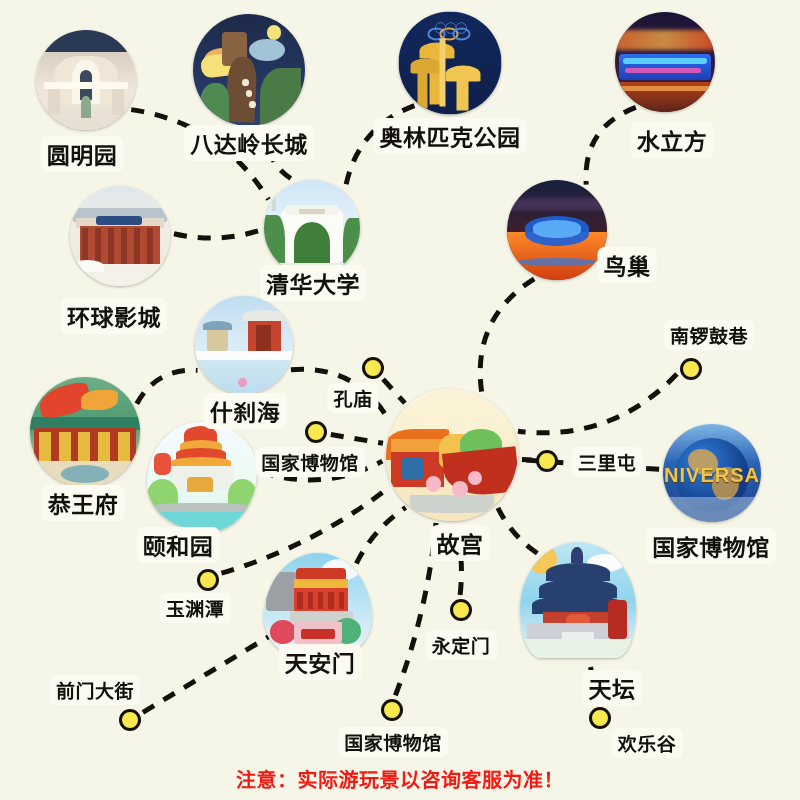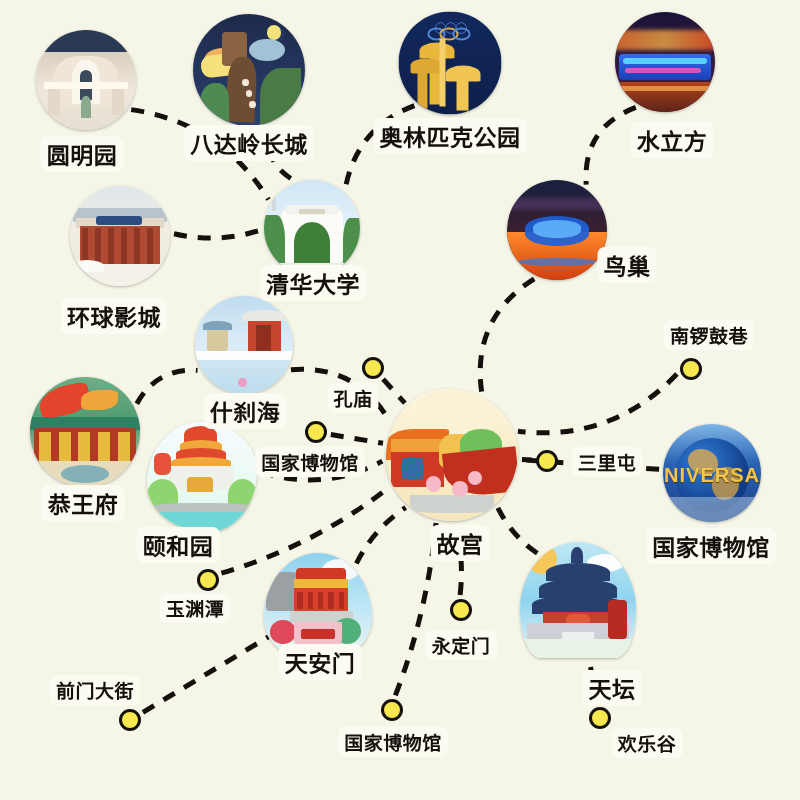--- a/index.html
+++ b/index.html
@@ -312,13 +312,14 @@
       <div class="lbl sml" style="left: 353px; top: 398px;">孔庙</div>
       <div class="lbl sml" style="left: 310px; top: 462px;">国家博物馆</div>
       <div class="lbl sml" style="left: 709px; top: 335px;">南锣鼓巷</div>
       <div class="lbl sml" style="left: 607px; top: 462px; text-align: right;">三里屯</div>
       <div class="lbl sml" style="left: 195px; top: 608px;">玉渊潭</div>
       <div class="lbl sml" style="left: 95px; top: 690px;">前门大街</div>
       <div class="lbl sml" style="left: 461px; top: 645px;">永定门</div>
       <div class="lbl sml" style="left: 393px; top: 742px;">国家博物馆</div>
       <div class="lbl sml" style="left: 647px; top: 743px;">欢乐谷</div>
     </div>
+  <div class="notice" style="top:764px">注意：实际游玩景以咨询客服为准！</div>
 </div>
 
 </body></html>

